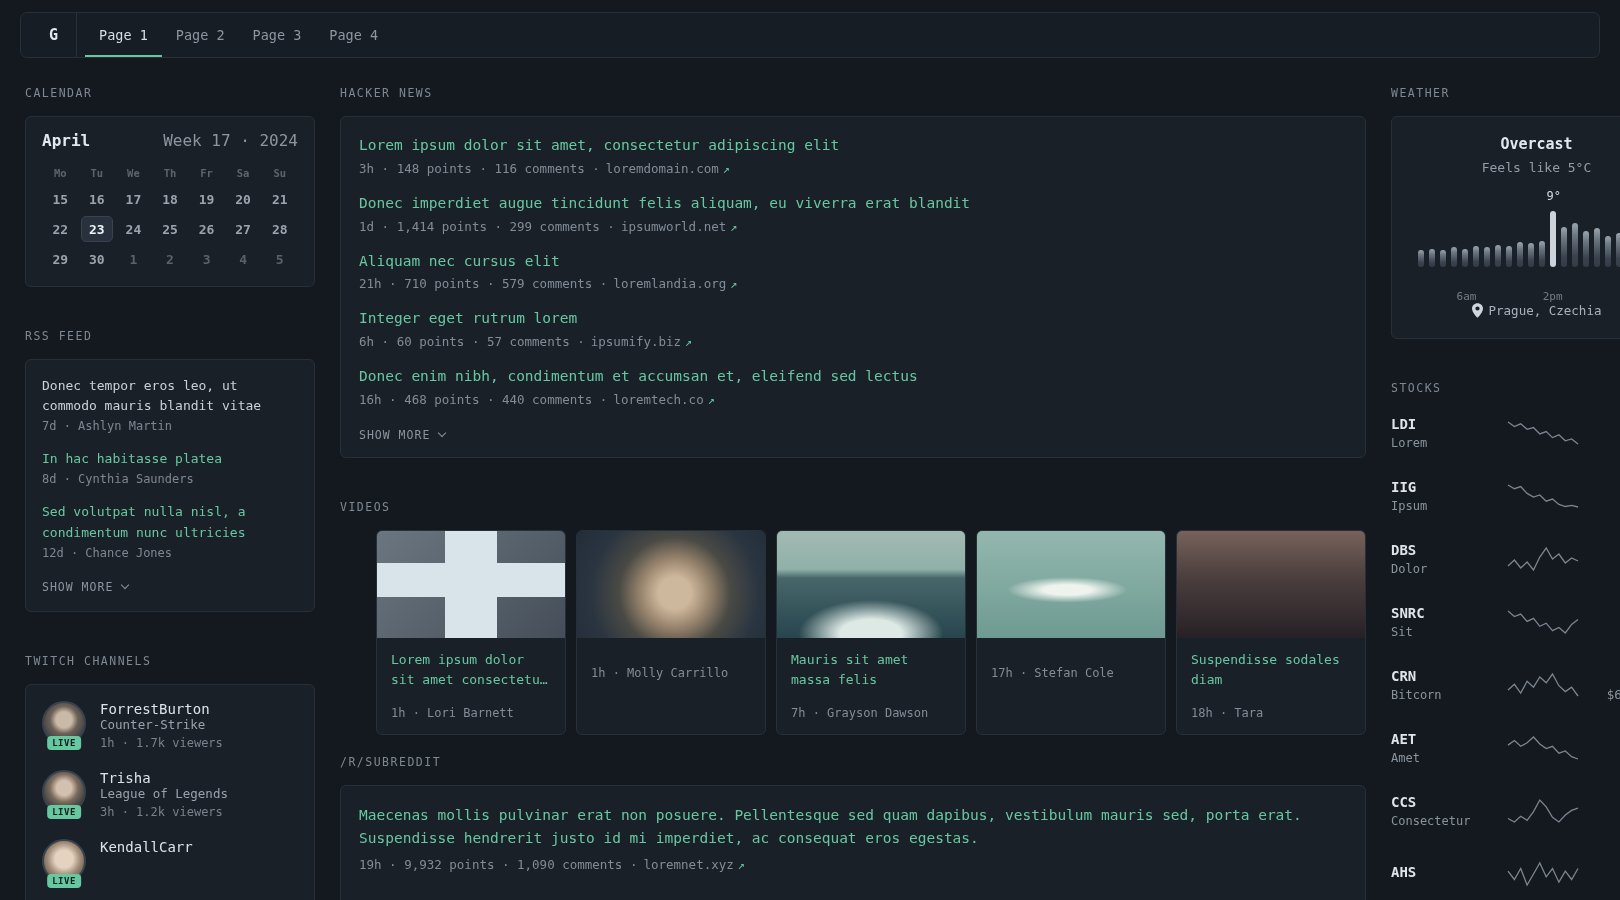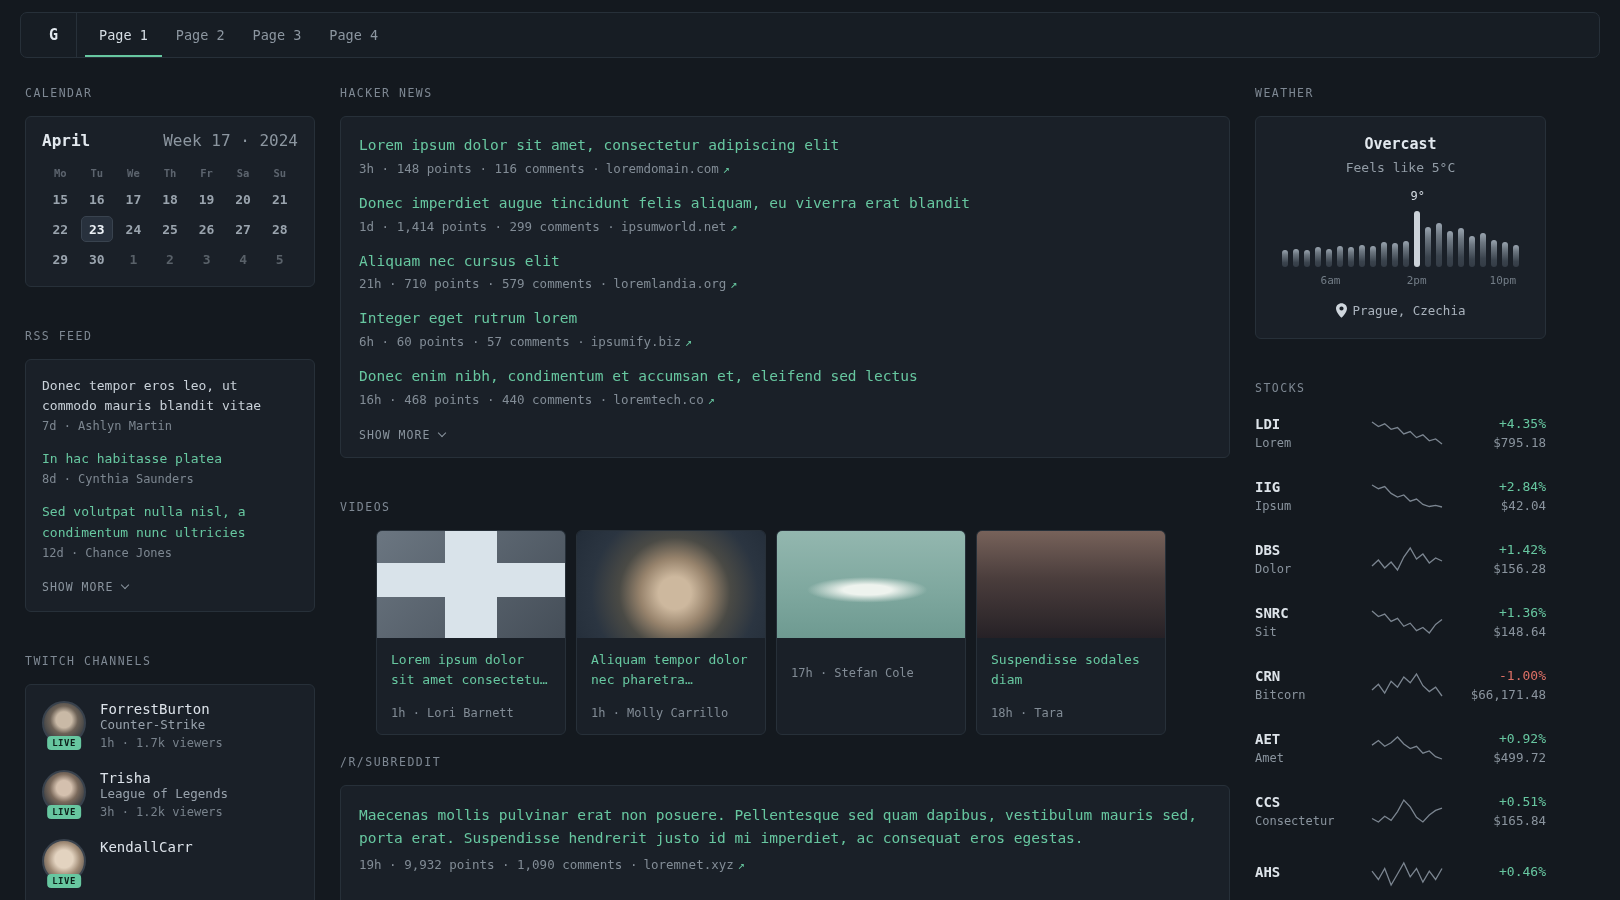--- a/index.html
+++ b/index.html
@@ -123,21 +123,21 @@
   
   .weather-card{padding:18px 18px 20px;text-align:center;}
   .w-cond{font-size:15px;font-weight:bold;color:#e2e8ee;}
   .w-feels{font-size:13px;color:#939da7;margin-top:7px;}
   .w-chart-wrap{margin-top:14px;position:relative;height:78px;}
   .w-peak{position:absolute;top:0;font-size:12px;color:#d4dbe2;transform:translateX(-50%);}
   .w-bars{position:absolute;left:8px;right:8px;bottom:0;height:56px;display:flex;justify-content:space-between;align-items:flex-end;}
   .wbar{width:6px;border-radius:3px;background:linear-gradient(180deg,#9aa5b0 0%,#6d7781 28%,#3a434d 75%,#333b45 100%);}
   .wbar.hl{background:#ccd3da;}
   .w-hours{position:relative;height:14px;margin:7px 8px 0;font-size:11px;color:#727c86;}
-  .w-hours span{position:absolute;top:0;transform:translateX(-50%);}
+  .w-hours span{position:absolute;top:16px;transform:translateX(-50%);}
   .w-loc{margin-top:15px;display:flex;justify-content:center;align-items:center;gap:6px;font-size:12.5px;color:#a9b2bc;}
   .pin{fill:#cfd6dd;}
   
   .stocks-list{margin-top:-2px;}
   .stock-row{display:flex;align-items:center;height:63px;gap:10px;cursor:pointer;}
   .stock-id{flex:1;min-width:0;}
   .stock-symbol{font-size:14px;font-weight:bold;color:#dee4ea;}
   .stock-name{font-size:12px;color:#8a949e;margin-top:4px;}
   .spark{flex:0 0 74px;width:74px;height:26px;}
   .spark polyline{fill:none;stroke:#7b8590;stroke-width:1.3;}
@@ -320,25 +320,31 @@
           <div class="vthumb vthumb-0"></div>
           <div class="vbody">
             <span class="vtitle">Lorem ipsum dolor sit amet consectetu…</span>
             <div class="vmeta">1h · Lori Barnett</div>
           </div>
         </div>
 
         <div class="video-card">
           <div class="vthumb vthumb-1"></div>
           <div class="vbody">
-            <span class="vtitle">Aliquam tempor dolor nec pharetra…</span>
             <div class="vmeta">1h · Molly Carrillo</div>
           </div>
         </div>
 
+        <div class="video-card">
+          <div class="vthumb vthumb-2"></div>
+          <div class="vbody">
+            <span class="vtitle">Mauris sit amet massa felis</span>
+            <div class="vmeta">7h · Grayson Dawson</div>
+          </div>
+        </div>
 
         <div class="video-card">
           <div class="vthumb vthumb-3"></div>
           <div class="vbody">
             <div class="vmeta">17h · Stefan Cole</div>
           </div>
         </div>
 
         <div class="video-card">
           <div class="vthumb vthumb-4"></div>

